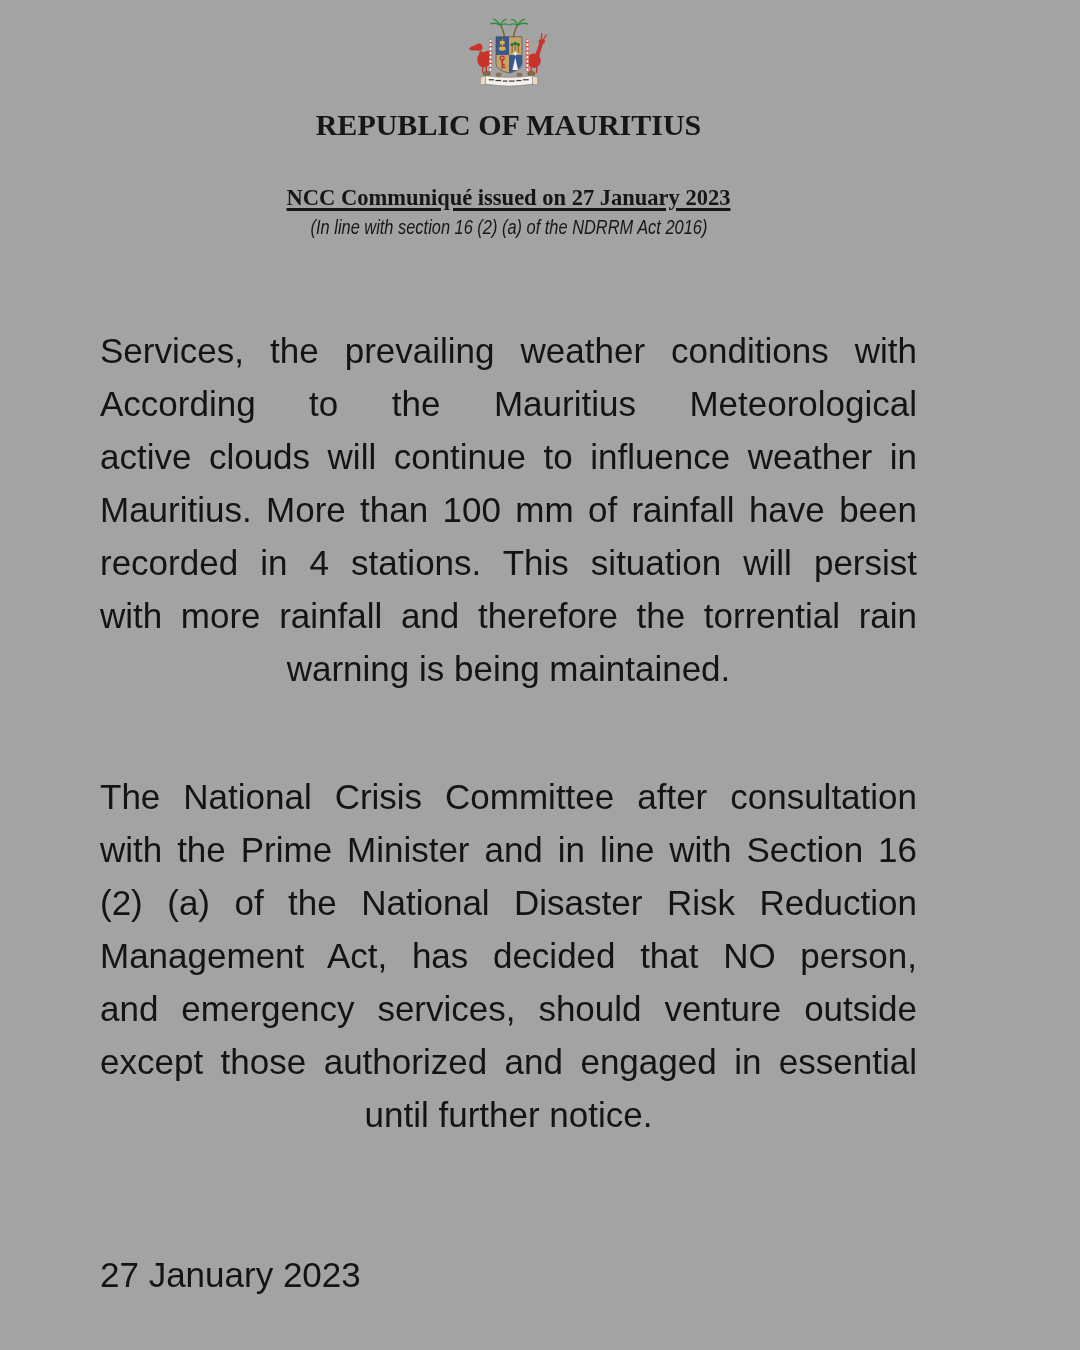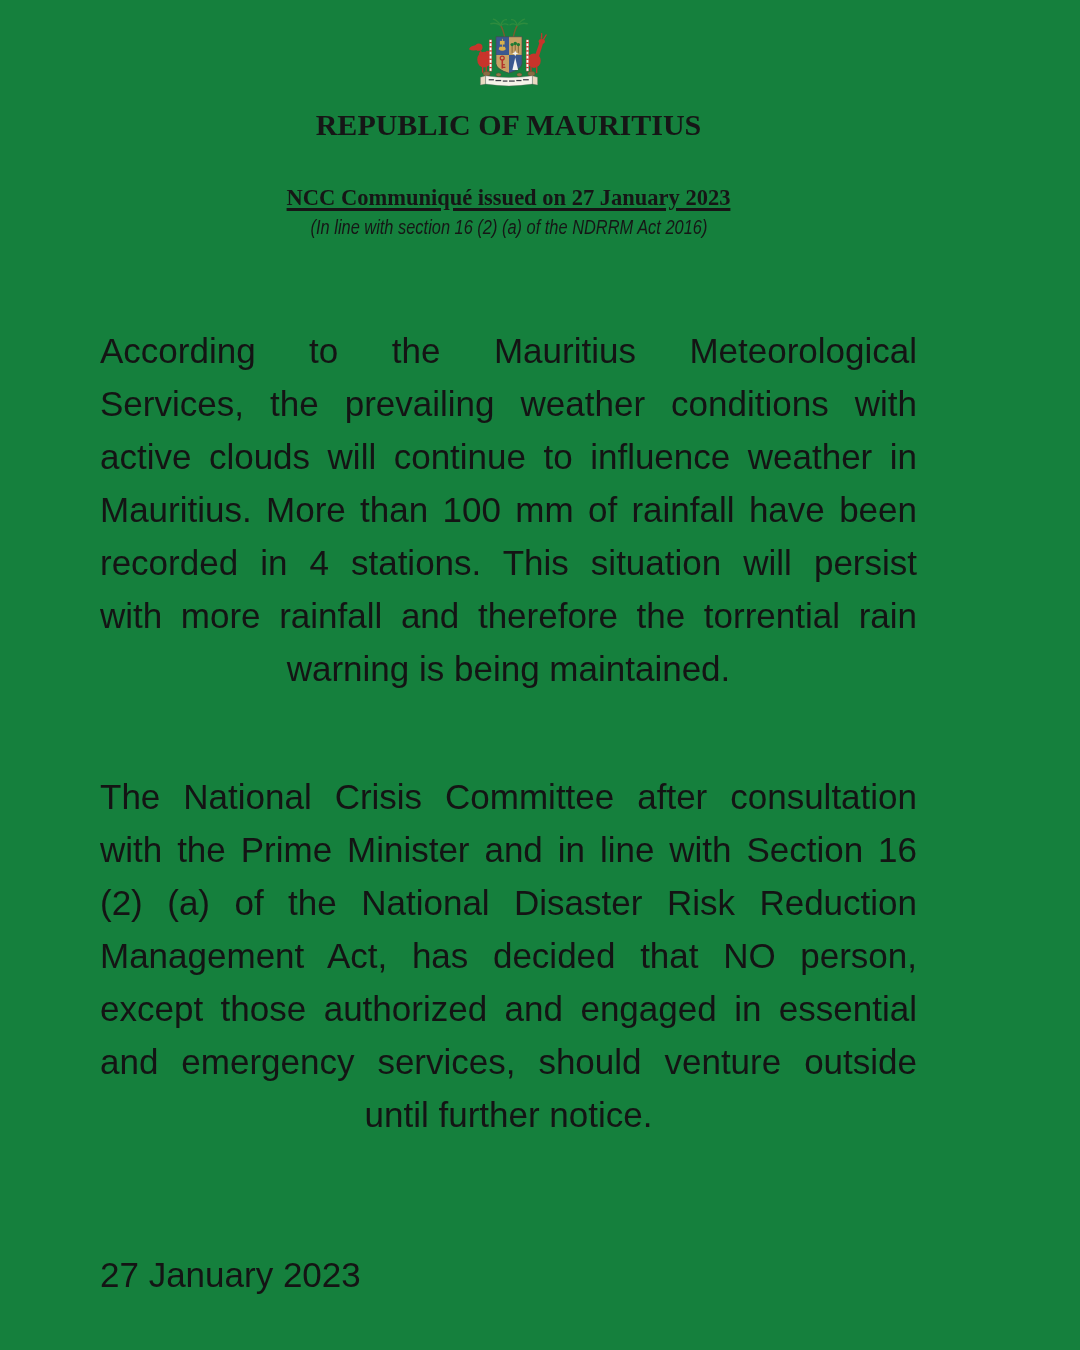--- a/index.html
+++ b/index.html
@@ -1,17 +1,17 @@
 <!DOCTYPE html>
 <html><head>
 <meta charset="utf-8">
 <style>
   html,body { margin:0; padding:0; background:#ffffff; }
   .page {
-    width:1080px; height:1350px; background:#15803d; color:#161616;
+    width:1080px; height:1350px; background:#a3a3a3; color:#161616;
     font-family:"Liberation Sans", sans-serif; overflow:hidden; position:relative;
   }
   .doc-header { width:817px; margin-left:100px; text-align:center; }
   .crest { display:block; margin:14px auto 0; height:84px; }
   .country-title {
     margin:9px 0 0 0; font-family:"Liberation Serif", serif; font-weight:700;
     font-size:30px; line-height:36px;
   }
   .org-line { margin-top:5px; font-family:"Liberation Serif", serif; font-weight:700;
     font-size:24px; line-height:30px; }
@@ -169,36 +169,36 @@
       <span class="u">NCC Communiqué issued on 27 January 2023</span>
     </div>
 
     <div class="comm-sub">
       <span class="comm-sub-inner">(In line with section 16 (2) (a) of the NDRRM Act 2016)</span>
     </div>
   </header>
 
   <main class="doc-body">
     <section class="para-1">
+      <div class="jline">Services, the prevailing weather conditions with</div>
       <div class="jline">According to the Mauritius Meteorological</div>
-      <div class="jline">Services, the prevailing weather conditions with</div>
       <div class="jline">active clouds will continue to influence weather in</div>
       <div class="jline">Mauritius. More than 100 mm of rainfall have been</div>
       <div class="jline">recorded in 4 stations. This situation will persist</div>
       <div class="jline">with more rainfall and therefore the torrential rain</div>
       <div class="lline">warning is being maintained.</div>
     </section>
 
     <section class="para-2">
       <div class="jline">The National Crisis Committee after consultation</div>
       <div class="jline">with the Prime Minister and in line with Section 16</div>
       <div class="jline">(2) (a) of the National Disaster Risk Reduction</div>
       <div class="jline">Management Act, has decided that NO person,</div>
+      <div class="jline">and emergency services, should venture outside</div>
       <div class="jline">except those authorized and engaged in essential</div>
-      <div class="jline">and emergency services, should venture outside</div>
       <div class="lline">until further notice.</div>
     </section>
   </main>
 
   <footer class="doc-footer">
     <span>27 January 2023</span>
   </footer>
 
 </div>
 

